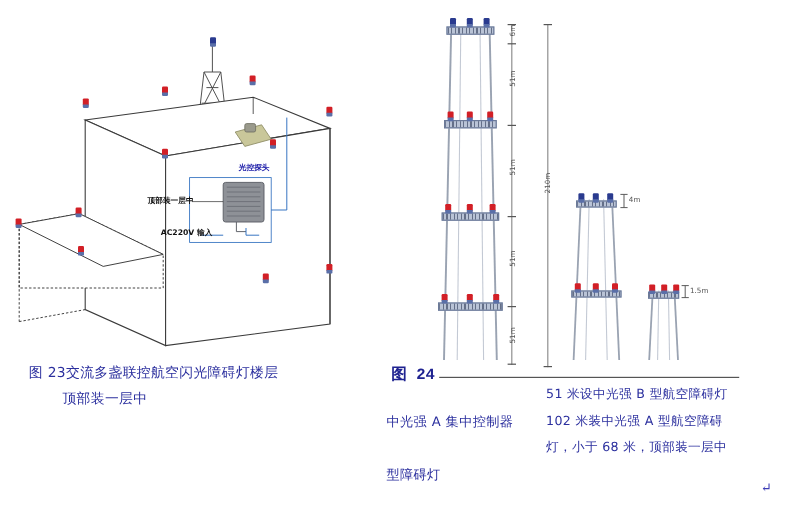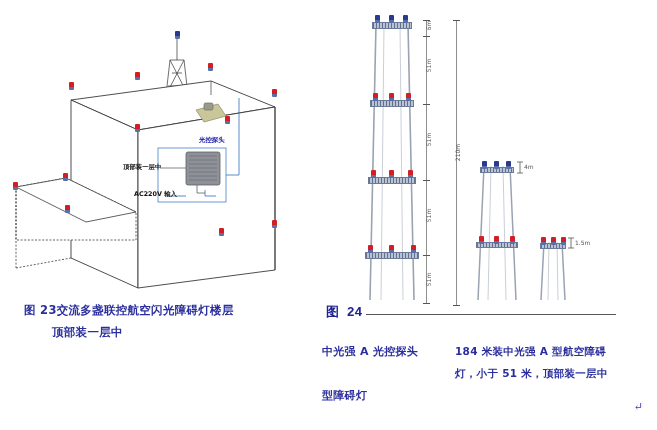--- a/index.html
+++ b/index.html
@@ -9,21 +9,21 @@
     font-family:"DejaVu Sans","Liberation Sans",sans-serif;
     position:relative;
     overflow:hidden;
   }
   .page{position:absolute;inset:0;}
 
   
   .abs{position:absolute;}
   .cap{
     color:#2b2f9e;
-    font-weight:bold;
+    font-weight:normal;
     font-size:11.5px;
     letter-spacing:.3px;
     white-space:nowrap;
     line-height:15px;
   }
   .figlabel{
     color:#1f2391;
     font-weight:bold;
     font-size:13px;
     white-space:nowrap;
@@ -393,21 +393,22 @@
         <line x1="1" y1="2" x2="7" y2="2" stroke="#555" stroke-width="0.8"></line>
         <line x1="1" y1="12" x2="7" y2="12" stroke="#555" stroke-width="0.8"></line>
       </svg>
       <div class="abs dimtext" style="left:42px;top:3px;">1.5m</div>
     </div>
   </div>
 
   <div class="abs figlabel" style="left:326px;top:303px;">图 24</div>
   <div class="abs" style="left:366px;top:314px;width:250px;height:1px;background:#555;"></div>
 
-  <div class="abs cap" style="left:322px;top:344px;font-size:11px;">中光强 A 光控探头</div>
+  <div class="abs cap" style="left:322px;top:344px;font-size:11px;">中光强 A 集中控制器</div>
   <div class="abs cap" style="left:322px;top:388px;font-size:11px;">型障碍灯</div>
 
-  <div class="abs cap" style="left:455px;top:344px;font-size:10.5px;">184 米装中光强 A 型航空障碍</div>
-  <div class="abs cap" style="left:455px;top:366px;font-size:10.5px;">灯，小于 51 米，顶部装一层中</div>
+  <div class="abs cap" style="left:455px;top:322px;font-size:10.5px;">51 米设中光强 B 型航空障碍灯</div>
+  <div class="abs cap" style="left:455px;top:344px;font-size:10.5px;">102 米装中光强 A 型航空障碍</div>
+  <div class="abs cap" style="left:455px;top:366px;font-size:10.5px;">灯，小于 68 米，顶部装一层中</div>
 
   <div class="abs parmark" style="left:634px;top:400px;">↵</div>
 
 </div>
 
 </body></html>

